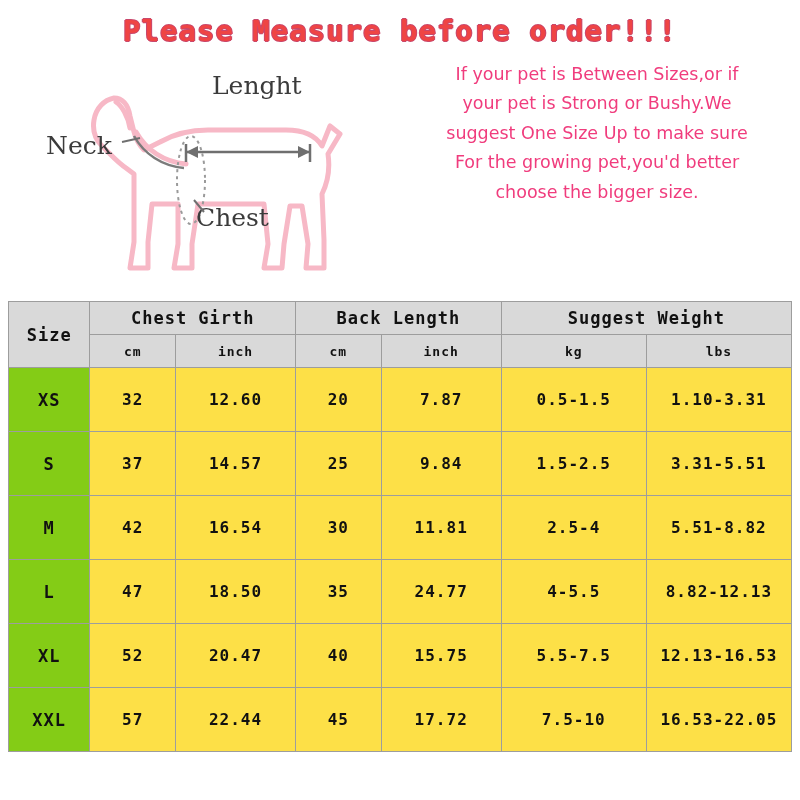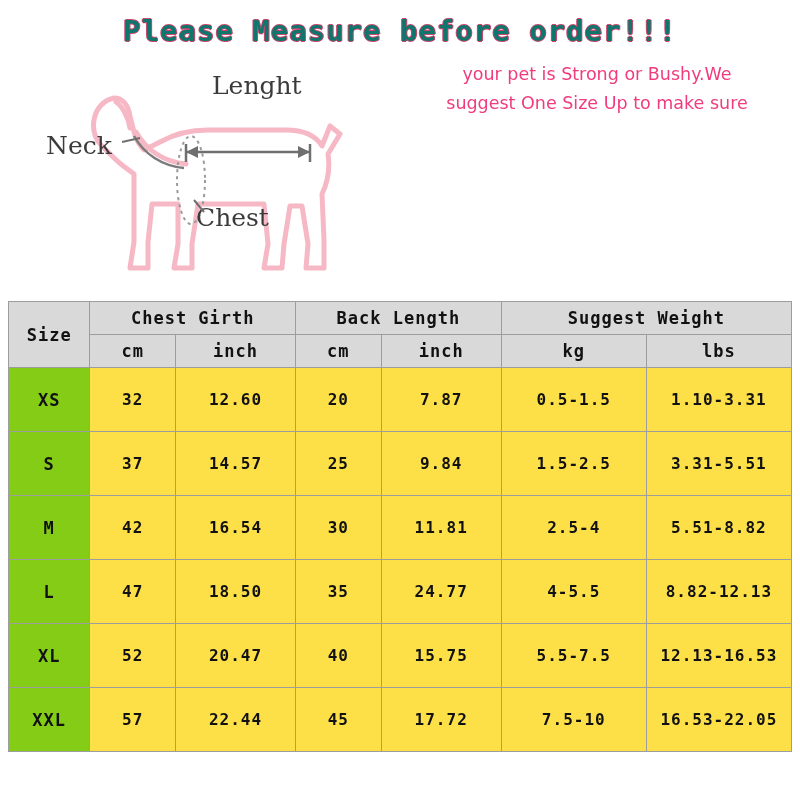--- a/index.html
+++ b/index.html
@@ -20,21 +20,21 @@
     box-sizing: border-box;
   }
 
   
   .title {
     text-align: center;
     font-family: "DejaVu Sans Mono", monospace;
     font-weight: bold;
     font-size: 29px;
     letter-spacing: 1px;
-    color: #0f766e;
+    color: #ef4444;
     -webkit-text-stroke: 0px;
     margin-top: 14px;
     text-shadow:
        1px 0 0 #c9486c,
       -1px 0 0 #c9486c,
        0 1px 0 #c9486c,
        0 -1px 0 #c9486c;
   }
 
   
@@ -83,21 +83,21 @@
     font-weight: bold;
     color: #111;
     letter-spacing: 1px;
   }
   table.sizes thead th {
     background: #d9d9d9;
     font-size: 17px;
     height: 30px;
   }
   table.sizes thead th.sub {
-    font-size: 17px;
+    font-size: 13px;
   }
   table.sizes tbody td {
     height: 61px;
     font-size: 16px;
     background: #fde047;
   }
   table.sizes tbody td.sizecell {
     background: #84cc16;
     font-size: 17px;
   }
@@ -191,22 +191,25 @@
         <text class="lbl" x="28" y="100">Neck</text>
         <text class="lbl" x="178" y="172">Chest</text>
 
         <path d="M104 88 L 122 84" stroke="#6f6f6f" stroke-width="2" fill="none"></path>
 
         <path d="M186 158 L 176 146" stroke="#6f6f6f" stroke-width="2" fill="none"></path>
       </svg>
     </div>
 
     <div class="note">
+      <div>If your pet is Between Sizes,or if</div>
       <div>your pet is Strong or Bushy.We</div>
       <div>suggest One Size Up to make sure</div>
+      <div>For the growing pet,you'd better</div>
+      <div>choose the bigger size.</div>
     </div>
   </div>
 
   <div class="table-wrap">
     <table class="sizes">
       <colgroup>
         <col class="col-size">
         <col class="col-cm">
         <col class="col-in">
         <col class="col-cm2">

